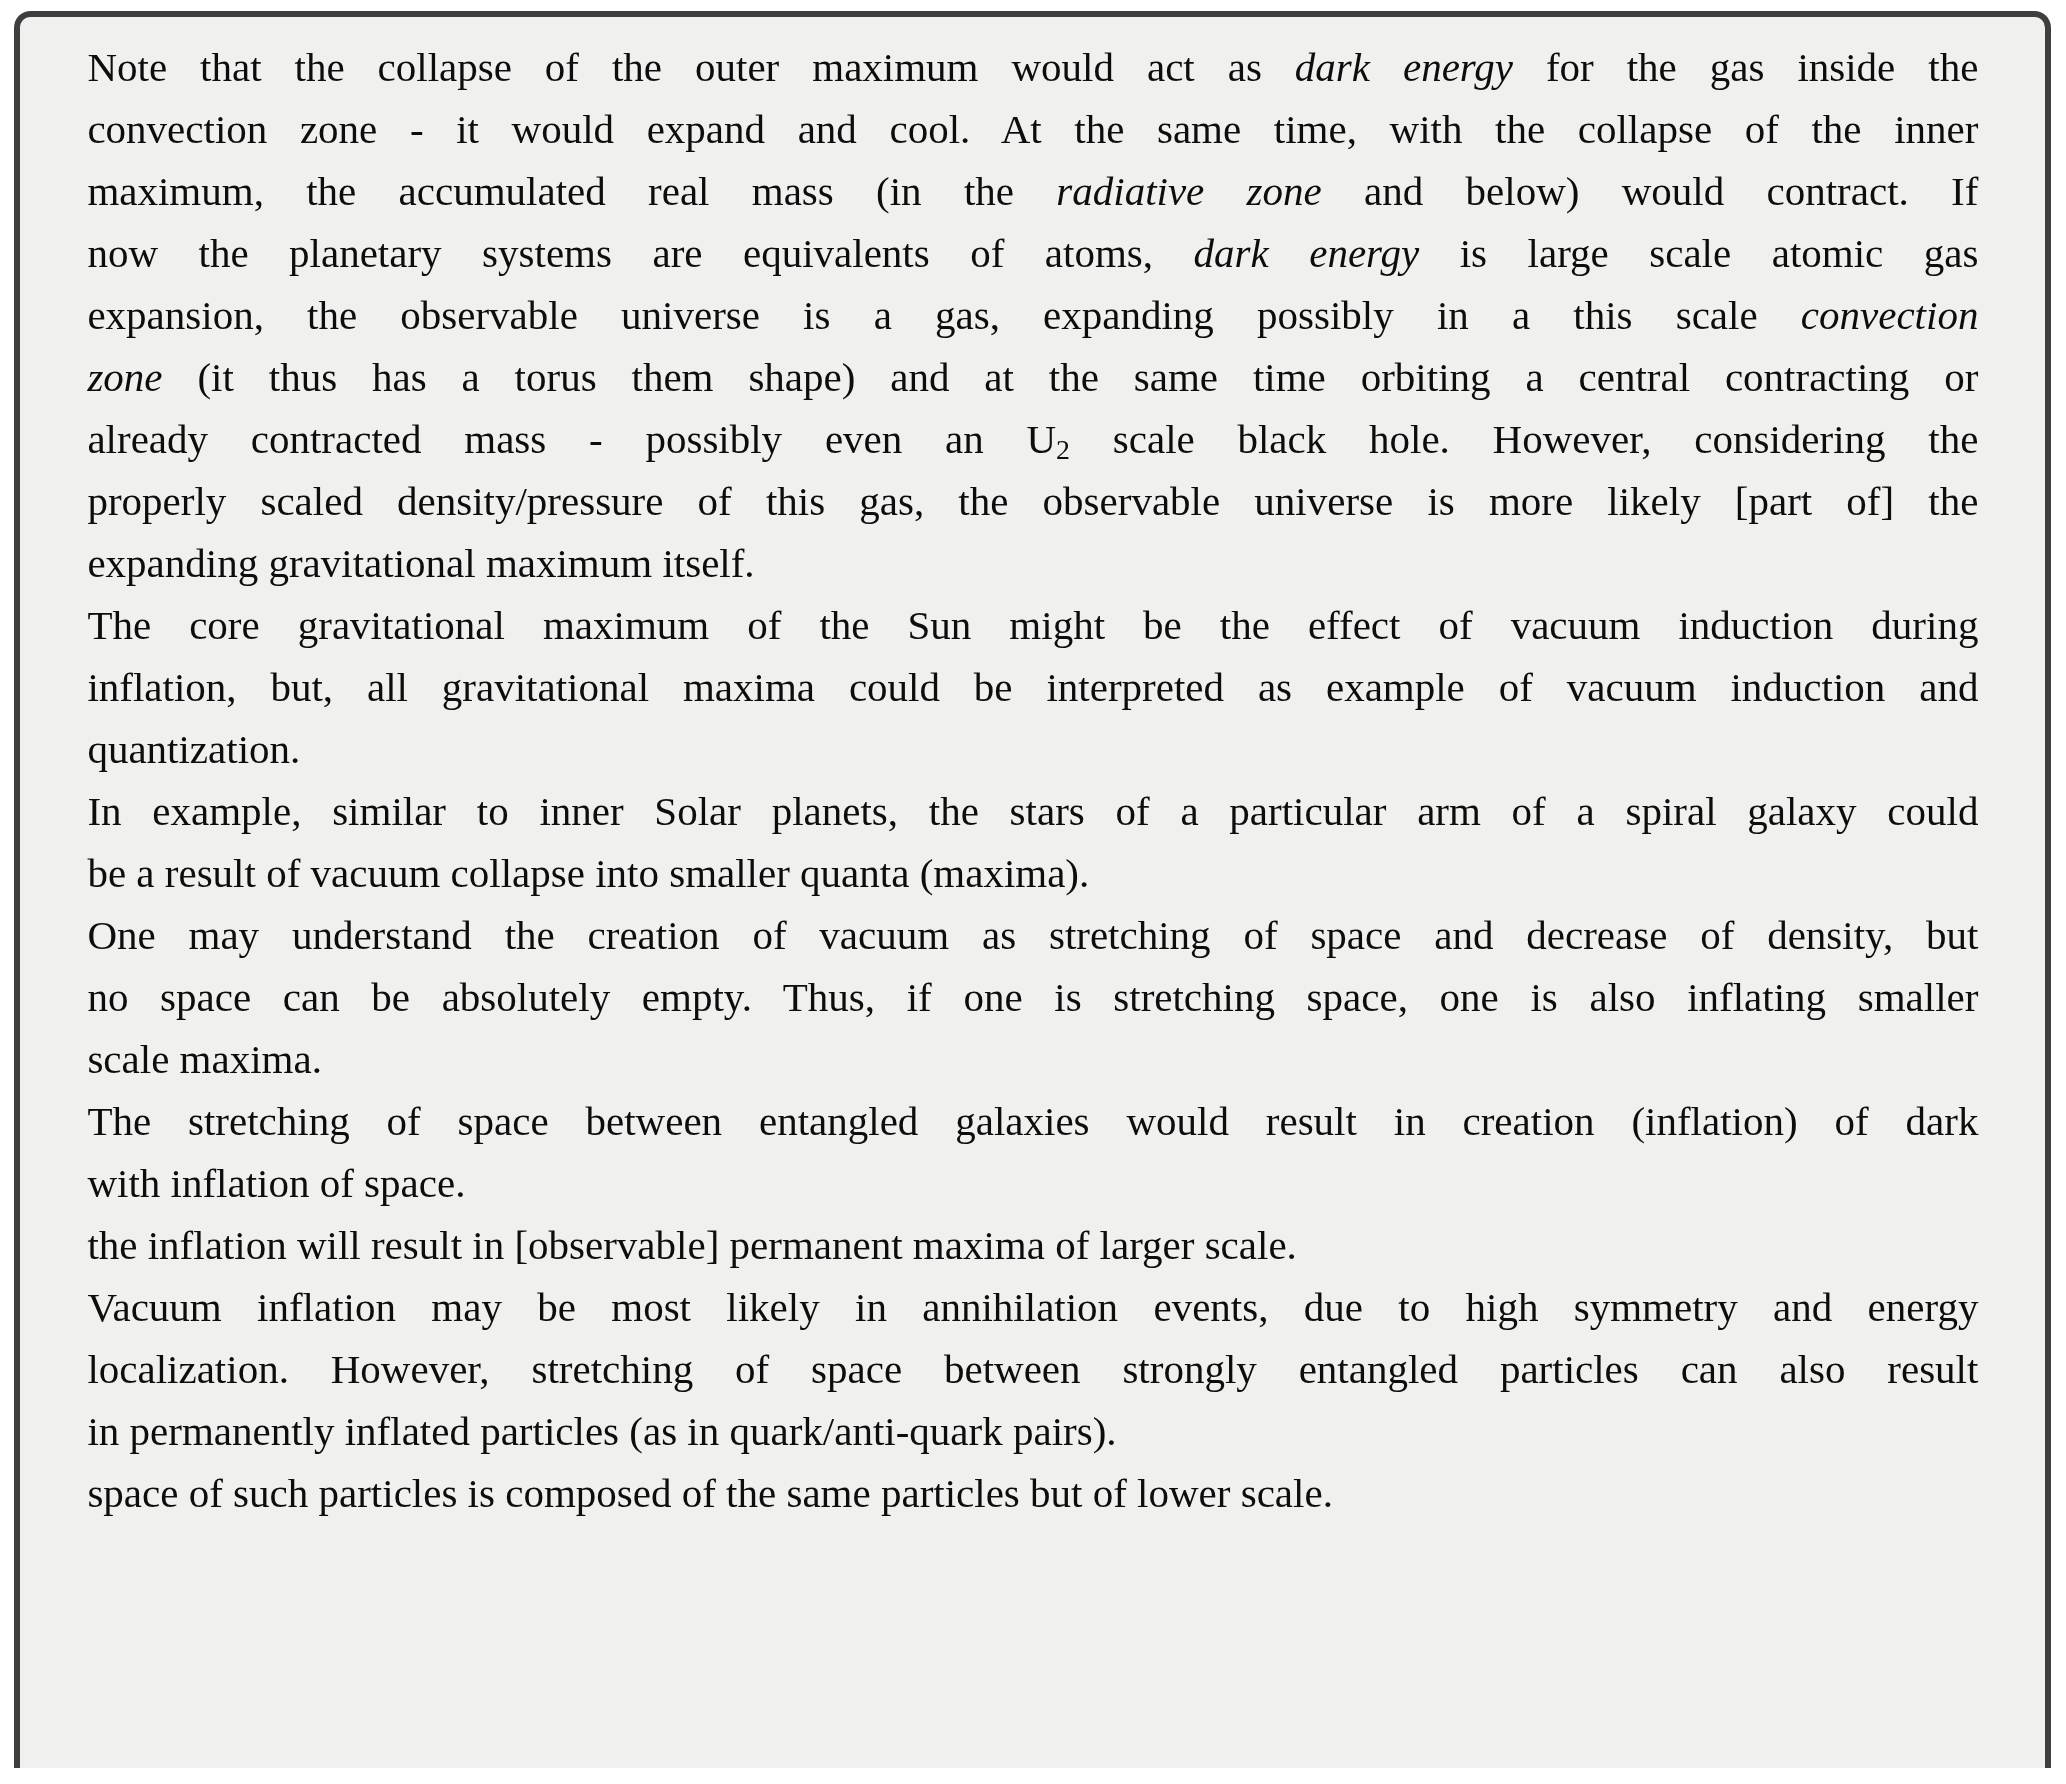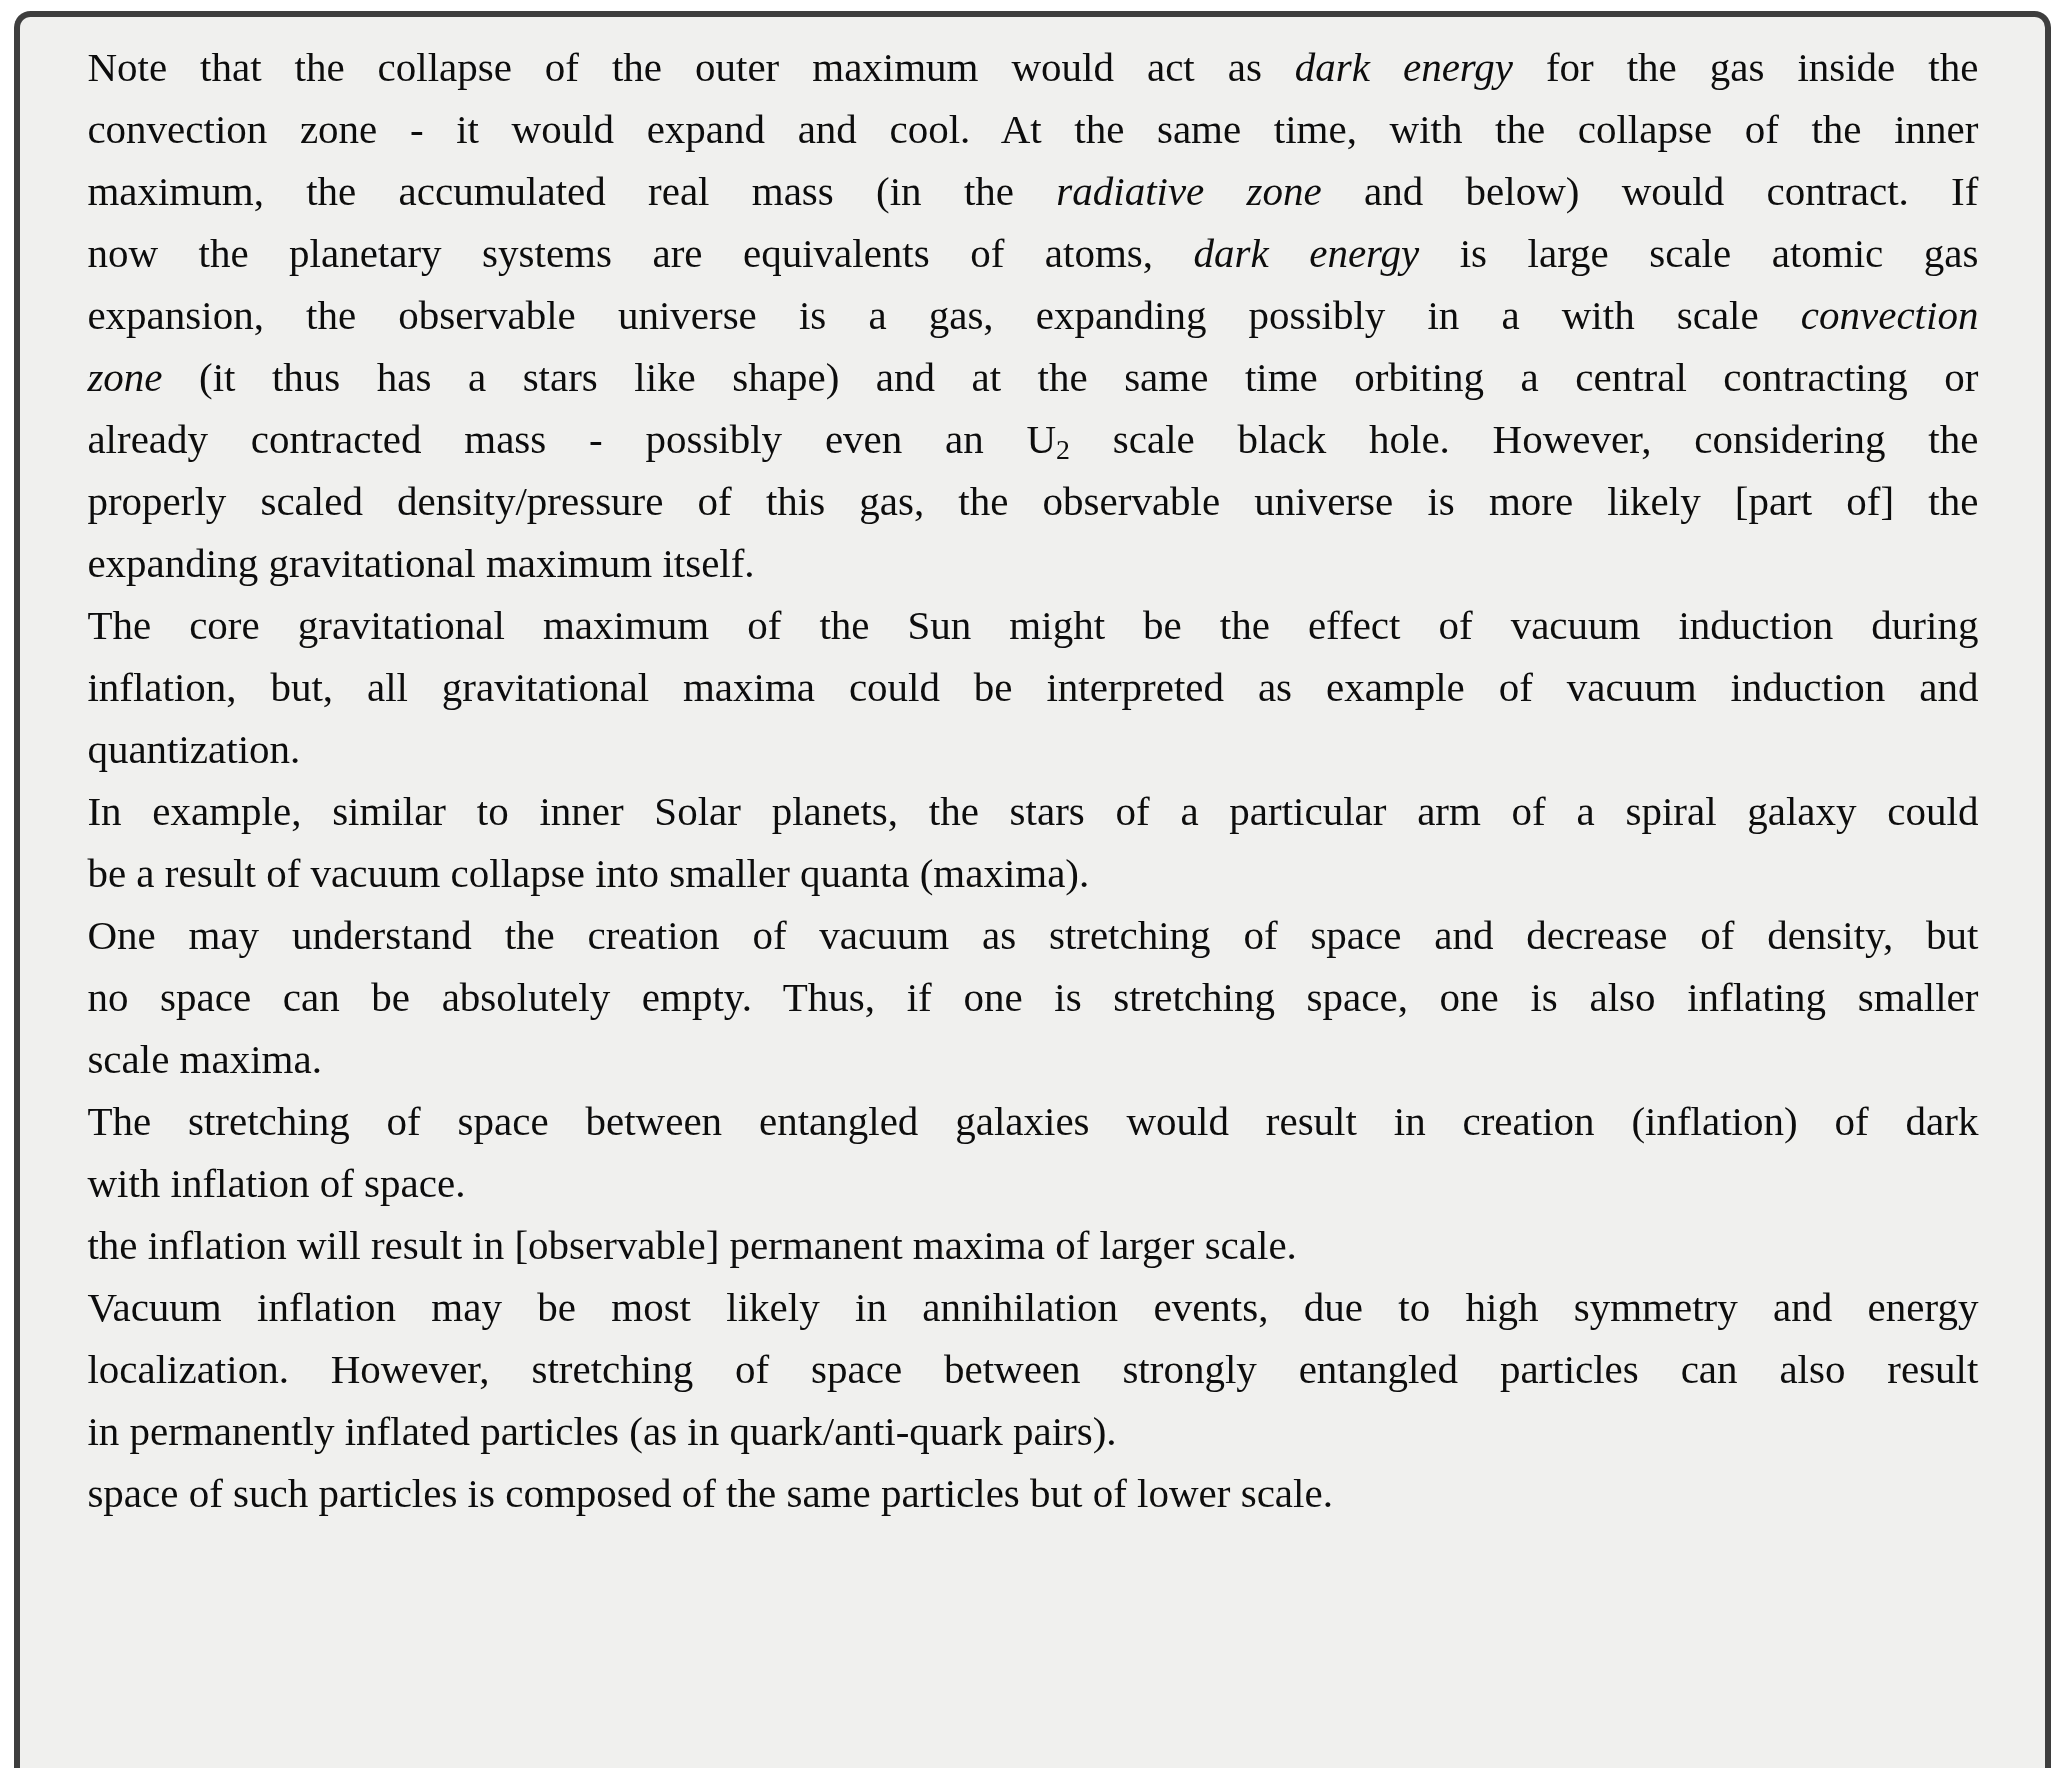--- a/index.html
+++ b/index.html
@@ -59,22 +59,22 @@
 </head>
 <body>
 
 <div class="page">
   <div class="framed-box">
     <div class="text-content">
         <div class="line"><span>Note that the collapse of the outer maximum would act as </span><span class="it">dark energy</span><span> for the gas inside the</span></div>
         <div class="line"><span>convection zone - it would expand and cool. At the same time, with the collapse of the inner</span></div>
         <div class="line"><span>maximum, the accumulated real mass (in the </span><span class="it">radiative zone</span><span> and below) would contract. If</span></div>
         <div class="line"><span>now the planetary systems are equivalents of atoms, </span><span class="it">dark energy</span><span> is large scale atomic gas</span></div>
-        <div class="line"><span>expansion, the observable universe is a gas, expanding possibly in a with scale </span><span class="it">convection</span></div>
-        <div class="line"><span class="it">zone</span><span> (it thus has a stars like shape) and at the same time orbiting a central contracting or</span></div>
+        <div class="line"><span>expansion, the observable universe is a gas, expanding possibly in a this scale </span><span class="it">convection</span></div>
+        <div class="line"><span class="it">zone</span><span> (it thus has a torus them shape) and at the same time orbiting a central contracting or</span></div>
         <div class="line"><span>already contracted mass - possibly even an U</span><span class="sub">2</span><span> scale black hole. However, considering the</span></div>
         <div class="line"><span>properly scaled density/pressure of this gas, the observable universe is more likely [part of] the</span></div>
         <div class="line last"><span>expanding gravitational maximum itself.</span></div>
         <div class="line"><span>The core gravitational maximum of the Sun might be the effect of vacuum induction during</span></div>
         <div class="line"><span>inflation, but, all gravitational maxima could be interpreted as example of vacuum induction and</span></div>
         <div class="line last"><span>quantization.</span></div>
         <div class="line"><span>In example, similar to inner Solar planets, the stars of a particular arm of a spiral galaxy could</span></div>
         <div class="line last"><span>be a result of vacuum collapse into smaller quanta (maxima).</span></div>
         <div class="line"><span>One may understand the creation of vacuum as stretching of space and decrease of density, but</span></div>
         <div class="line"><span>no space can be absolutely empty. Thus, if one is stretching space, one is also inflating smaller</span></div>

